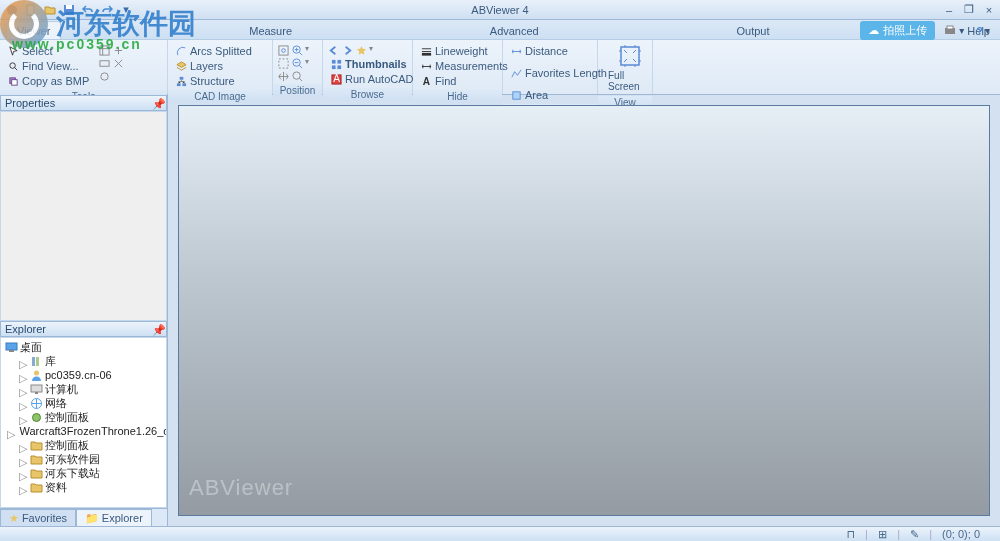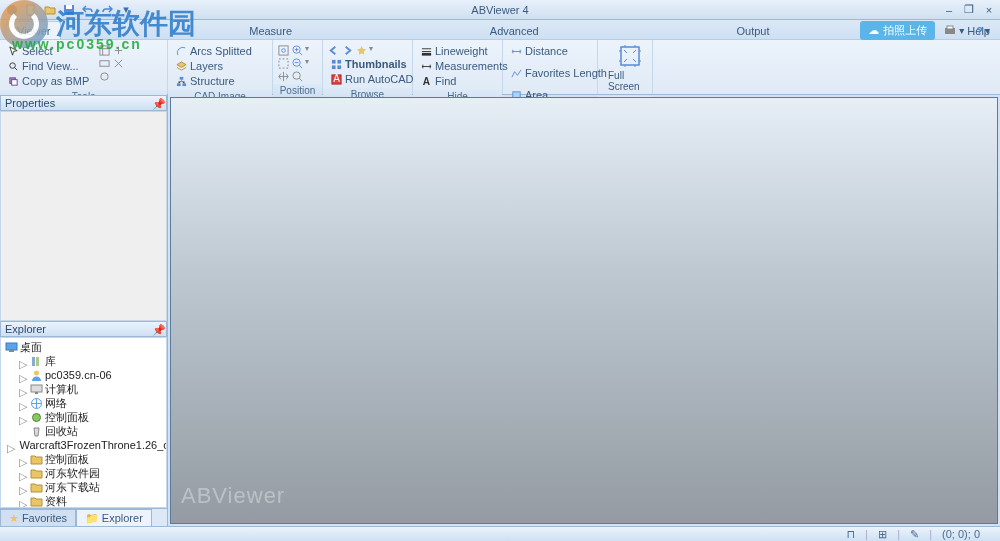--- a/index.html
+++ b/index.html
@@ -51,21 +51,21 @@
 .explorer-body { flex: 1; background: #fff; border: 1px solid #c5d7eb; overflow: auto; padding: 2px; }
 .tree-item { display: flex; align-items: center; gap: 2px; padding: 0 2px; font-size: 10px; color: #222; cursor: pointer; line-height: 14px; }
 .tree-arrow { width: 9px; height: 9px; display: inline-block; color: #888; }
 .tree-icon { width: 13px; height: 13px; display: inline-flex; align-items: center; justify-content: center; }
 .tree-indent { width: 12px; display: inline-block; }
 
 .tabs-bottom { display: flex; background: #dce8f6; border-top: 1px solid #9cb8d6; height: 18px; }
 .btab { padding: 2px 8px; font-size: 10px; color: #3a5a7e; border: 1px solid #9cb8d6; border-bottom: none; background: #ecf3fb; cursor: pointer; display: flex; align-items: center; gap: 3px; }
 .btab.inactive { background: #d0e0f2; }
 
-.canvas-area { flex: 1; background: linear-gradient(180deg, #e6eef6 0%, #bec9d2 40%, #949ba2 100%); position: relative; border: 1px solid #5a7a9e; margin: 2px; }
+.canvas-area { flex: 1; background: linear-gradient(180deg, #e6eef6 0%, #bec9d2 40%, #949ba2 100%); position: relative; border: 1px solid #5a7a9e; margin: 10px; }
 .canvas-watermark { position: absolute; bottom: 14px; left: 10px; font-size: 22px; color: rgba(255,255,255,0.35); font-weight: 300; letter-spacing: 1px; }
 
 .statusbar { height: 15px; background: linear-gradient(#ecf3fb, #cde0f3); border-top: 1px solid #9cb8d6; display: flex; align-items: center; justify-content: flex-end; padding: 0 20px; font-size: 10px; color: #4a6b8e; gap: 10px; }
 .status-sep { color: #aac; }
 </style>
 </head>
 <body>
 
 <div class="watermark">
   <div class="wm-logo">
@@ -491,30 +491,20 @@
           <span class="tree-arrow">▷</span>
           <span class="tree-icon">
             <svg viewBox="0 0 13 13">
               <circle cx="6.5" cy="6.5" r="4" fill="#8ac568" stroke="#5a8530"></circle>
             </svg>
           </span>
           <span>控制面板</span>
         </div>
       <div class="tree-item">
           <span class="tree-indent"></span>
-          <span class="tree-arrow" style="visibility:hidden">▷</span>
-          <span class="tree-icon">
-            <svg viewBox="0 0 13 13">
-              <path d="M4 3h5l-1 8H5z" fill="#ddd" stroke="#888"></path>
-            </svg>
-          </span>
-          <span>回收站</span>
-        </div>
-      <div class="tree-item">
-          <span class="tree-indent"></span>
           <span class="tree-arrow">▷</span>
           <span class="tree-icon">
             <svg viewBox="0 0 13 13">
               <path d="M1 3h4l1 1h6v7H1z" fill="#e8c568" stroke="#b89030"></path>
             </svg>
           </span>
           <span>Warcraft3FrozenThrone1.26_chs</span>
         </div>
       <div class="tree-item">
           <span class="tree-indent"></span>

